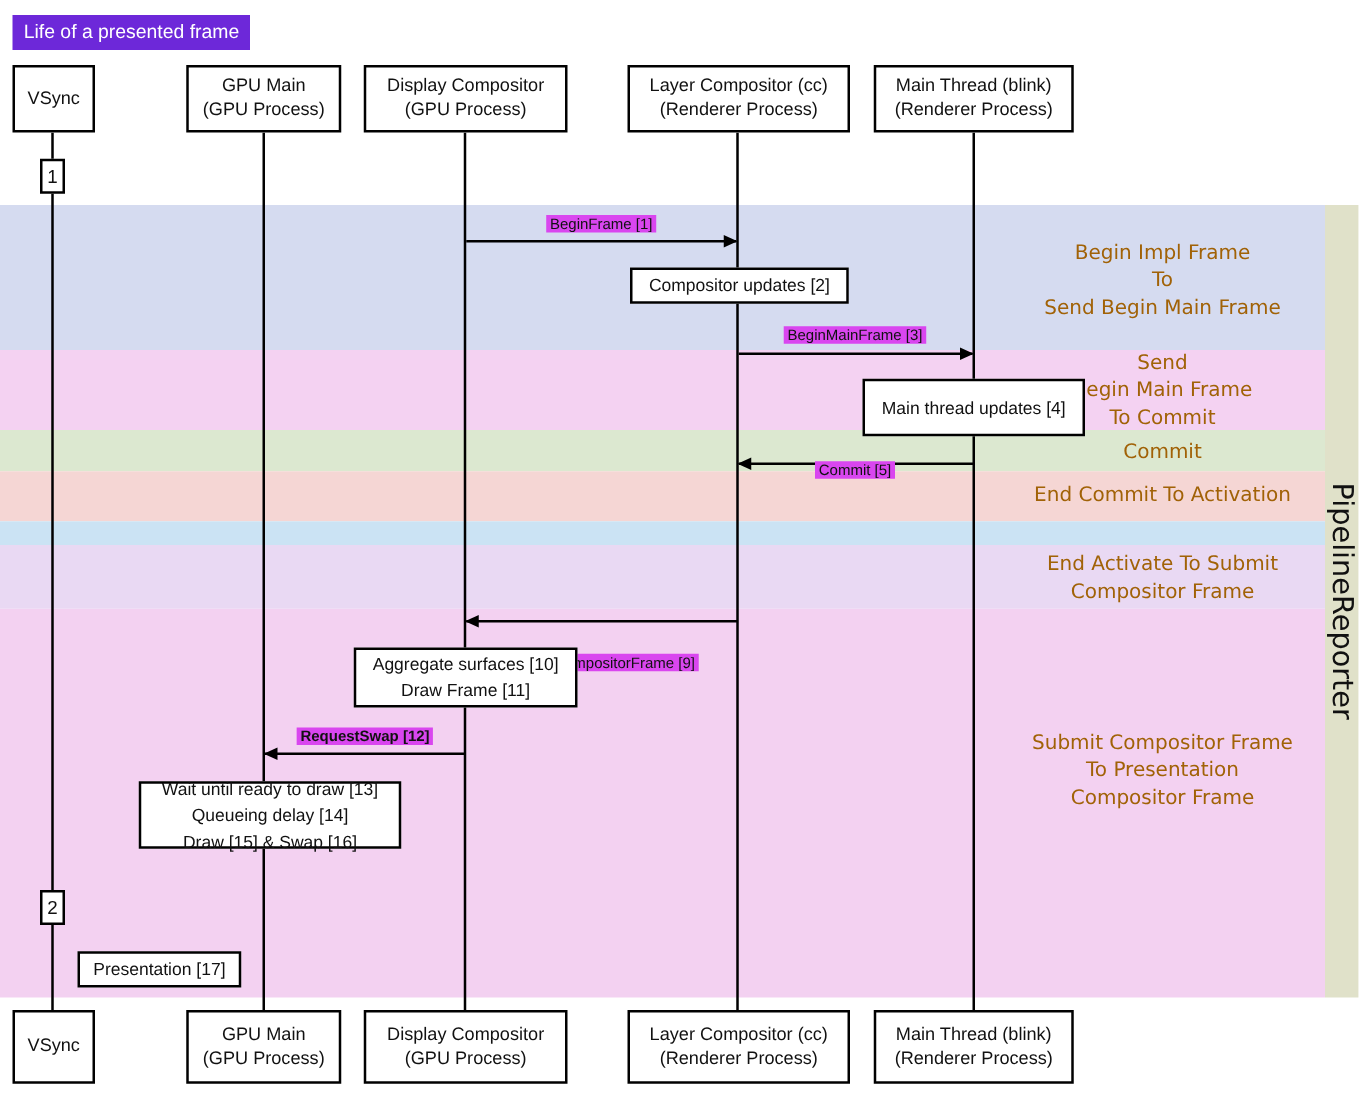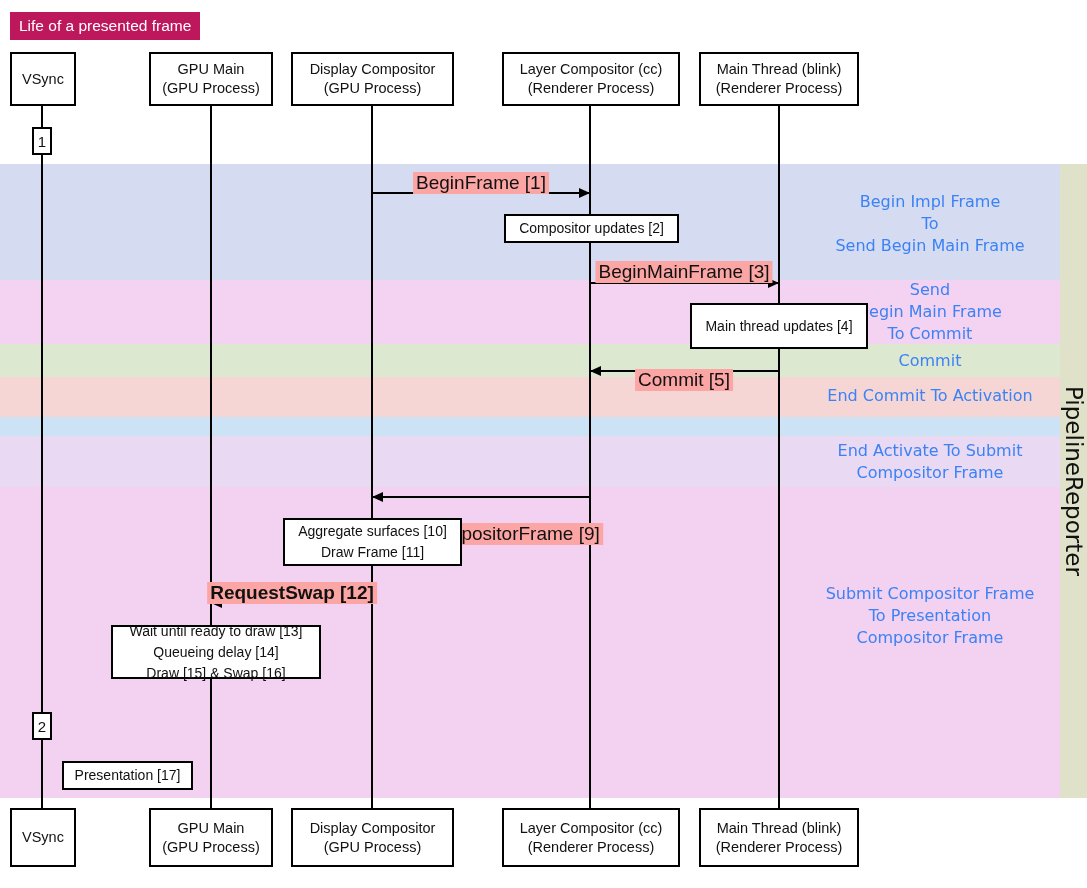--- a/index.html
+++ b/index.html
@@ -19,21 +19,21 @@
     writing-mode:vertical-rl;
     font-family:"DejaVu Sans", sans-serif;
     font-size:23px; color:#111;
     white-space:nowrap;
   }
   .phase-label {
     position:absolute; left:795px; width:270px;
     transform:translateY(-50%);
     text-align:center;
     font-family:"DejaVu Sans", sans-serif;
-    font-size:16px; line-height:22px; color:#3b82f6;
+    font-size:16px; line-height:22px; color:#a16207;
     white-space:pre-line;
   }
   
   .lifeline { position:absolute; width:2px; top:106px; height:702px; background:#000; }
   
   .pbox {
     position:absolute;
     background:#fff; border:2px solid #000;
     display:flex; flex-direction:column; align-items:center; justify-content:center;
     font-size:14.5px; line-height:19px; color:#111; text-align:center;
@@ -57,27 +57,27 @@
     font-size:15px; color:#111;
   }
   
   .arrow { position:absolute; height:2px; background:#000; }
   .arrow .head { position:absolute; width:0; height:0; top:-4px;
     border-top:5px solid transparent; border-bottom:5px solid transparent; }
   .arrow .head.right { right:-1px; border-left:11px solid #000; }
   .arrow .head.left  { left:-1px;  border-right:11px solid #000; }
   .msg-label {
     position:absolute; transform:translateX(-50%);
-    background:#fca5a5; padding:0 3px;
-    font-size:19px; color:#111; white-space:nowrap;
+    background:#d946ef; padding:0 3px;
+    font-size:12px; color:#111; white-space:nowrap;
   }
   
   .title-box {
     position:absolute; left:10px; top:12px;
-    background:#be185d; color:#fff;
+    background:#6d28d9; color:#fff;
     padding:5px 9px; font-size:15.5px;
   }
 </style>
 </head>
 <body>
 
 <div id="canvas">
 
   <div class="band" style="top: 164px; height: 116px; background-color: rgb(213, 219, 240);"></div>
   <div class="band" style="top: 280px; height: 64px; background-color: rgb(244, 210, 242);"></div>

